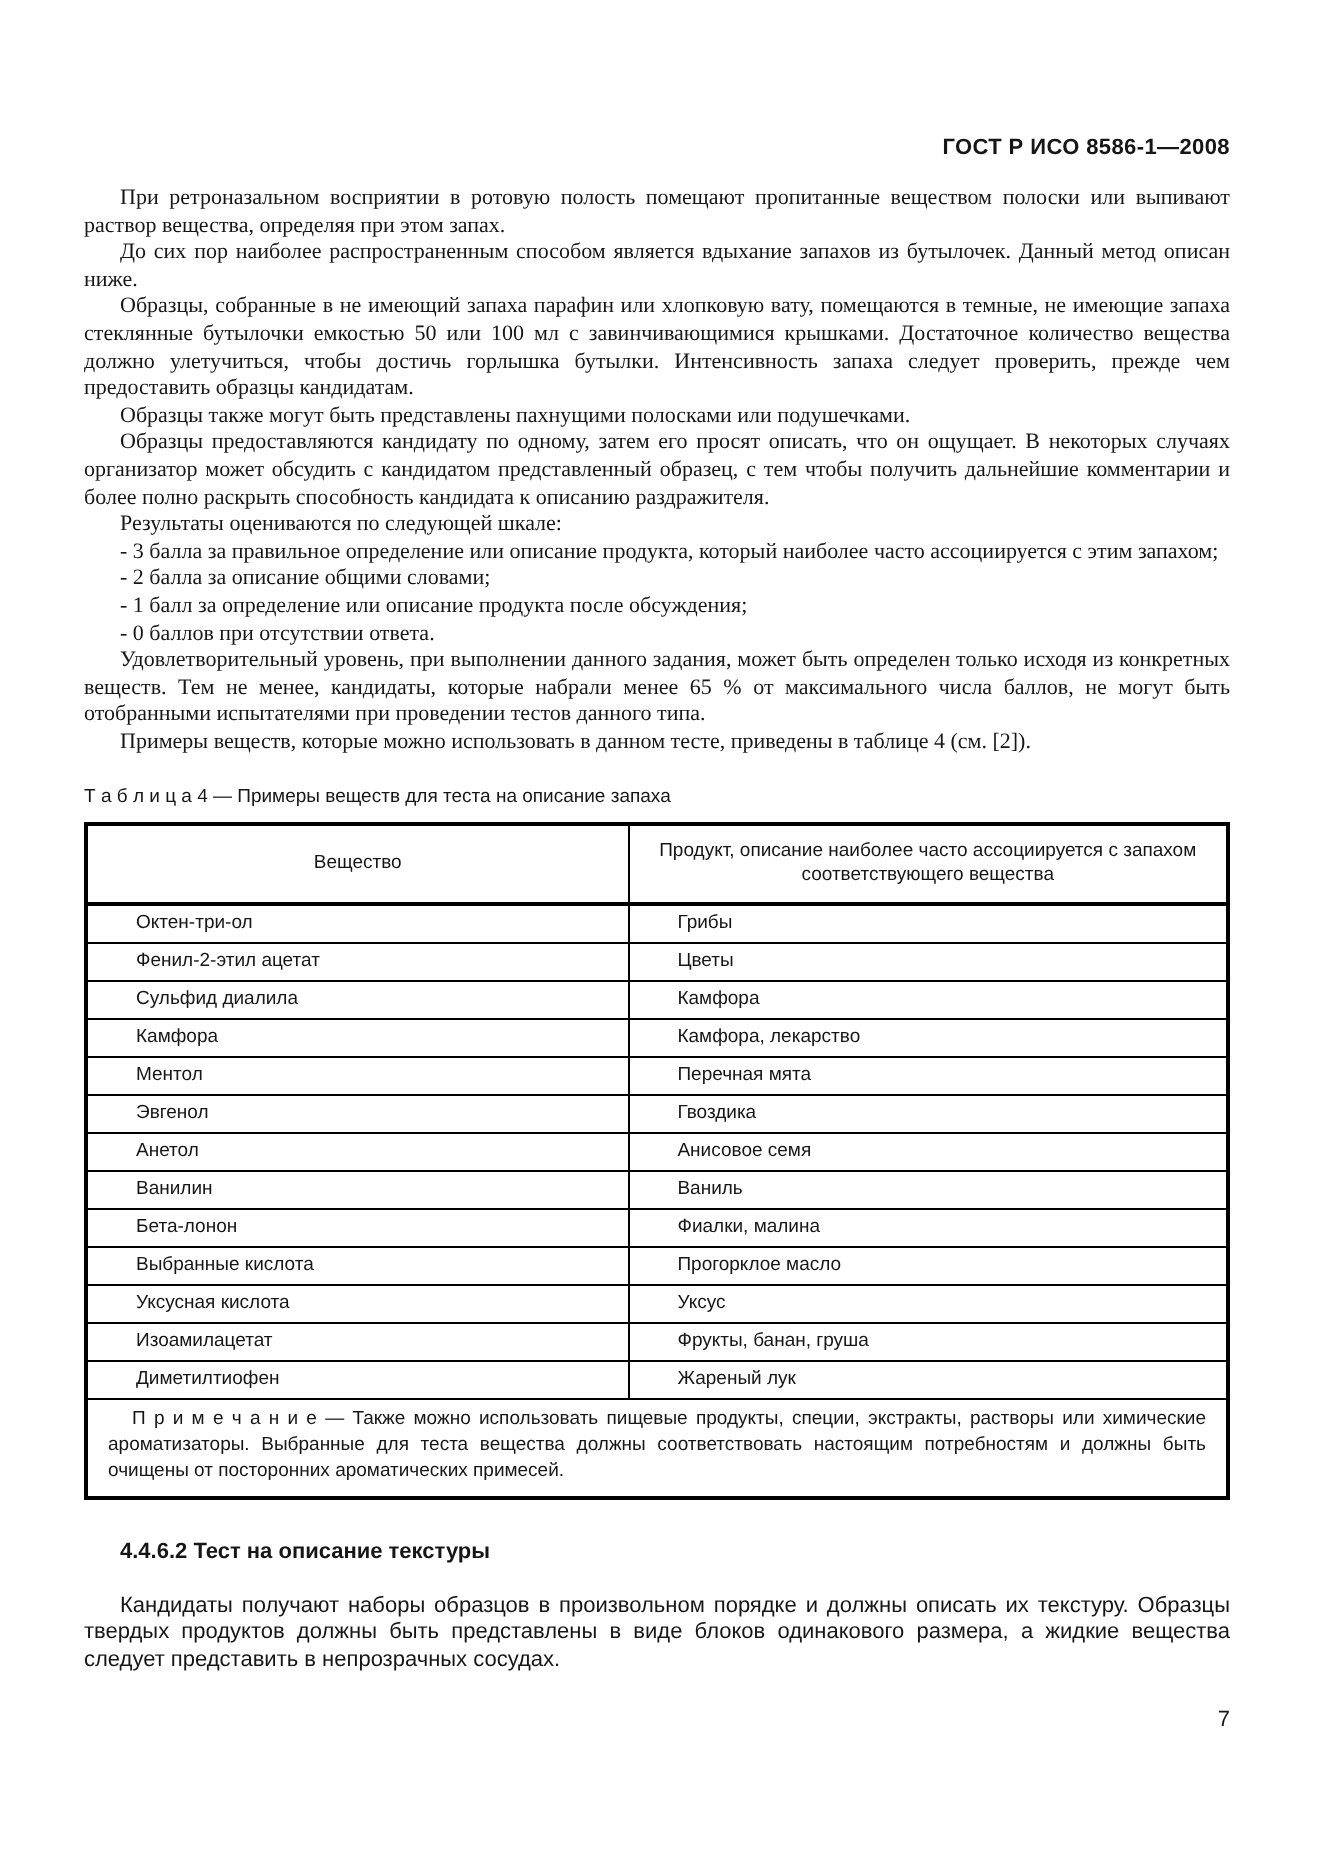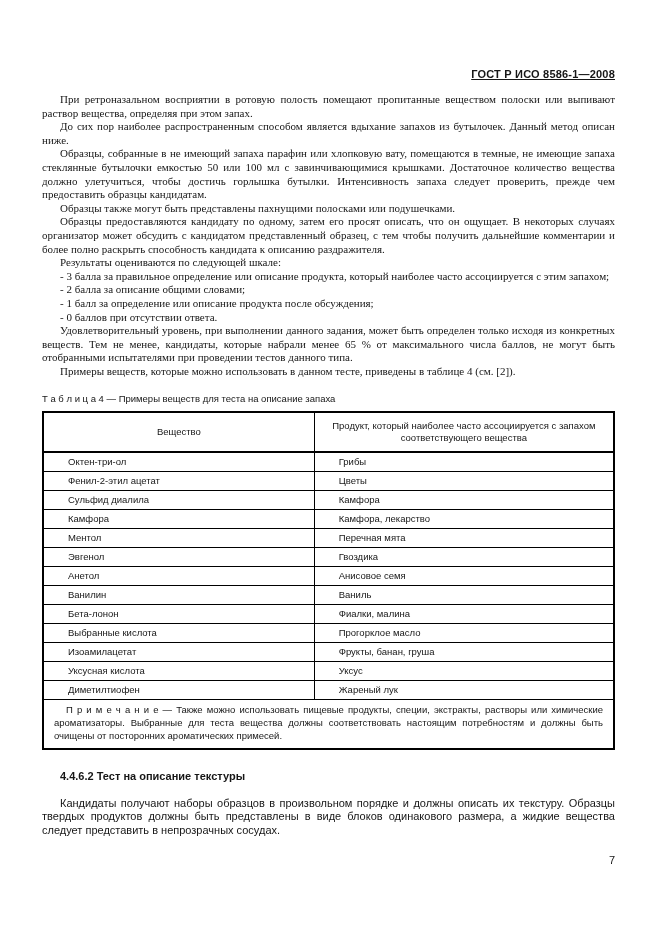--- a/index.html
+++ b/index.html
@@ -17,21 +17,20 @@
     font-family: "Liberation Sans", sans-serif;
     padding: 68px 46px 0 42px;
     overflow: hidden;
   }
   .doc-header {
     font-size: 11px;
     font-weight: bold;
     text-align: right;
     margin: 0 0 13px 0;
     letter-spacing: 0.2px;
-    text-decoration: underline;
   }
   .bodytext p {
     margin: 0;
     font-size: 11px;
     line-height: 13.6px;
     text-align: justify;
     text-indent: 18px;
     font-family: Liberation Serif, serif;
   }
   .table-title {
@@ -124,21 +123,21 @@
   <div class="table-title">Т а б л и ц а   4 — Примеры веществ для теста на описание запаха</div>
 
   <table class="gost-table">
     <colgroup>
       <col style="width:47.5%">
       <col style="width:52.5%">
     </colgroup>
     <thead>
       <tr>
         <th class="col-substance">Вещество</th>
-        <th>Продукт, который наиболее часто ассоциируется с запахом соответствующего вещества</th>
+        <th>Продукт, описание наиболее часто ассоциируется с запахом соответствующего вещества</th>
       </tr>
     </thead>
     <tbody>
         <tr>
           <td>Октен-три-ол</td>
           <td>Грибы</td>
         </tr>
         <tr>
           <td>Фенил-2-этил ацетат</td>
           <td>Цветы</td>
@@ -169,26 +168,26 @@
         </tr>
         <tr>
           <td>Бета-лонон</td>
           <td>Фиалки, малина</td>
         </tr>
         <tr>
           <td>Выбранные кислота</td>
           <td>Прогорклое масло</td>
         </tr>
         <tr>
+          <td>Уксусная кислота</td>
+          <td>Уксус</td>
+        </tr>
+        <tr>
           <td>Изоамилацетат</td>
           <td>Фрукты, банан, груша</td>
-        </tr>
-        <tr>
-          <td>Уксусная кислота</td>
-          <td>Уксус</td>
         </tr>
         <tr>
           <td>Диметилтиофен</td>
           <td>Жареный лук</td>
         </tr>
       </tbody>
     <tbody>
       <tr>
         <td class="note-cell" colspan="2">П р и м е ч а н и е — Также можно использовать пищевые продукты, специи, экстракты, растворы или химические ароматизаторы. Выбранные для теста вещества должны соответствовать настоящим потребностям и должны быть очищены от посторонних ароматических примесей.</td>
       </tr>

